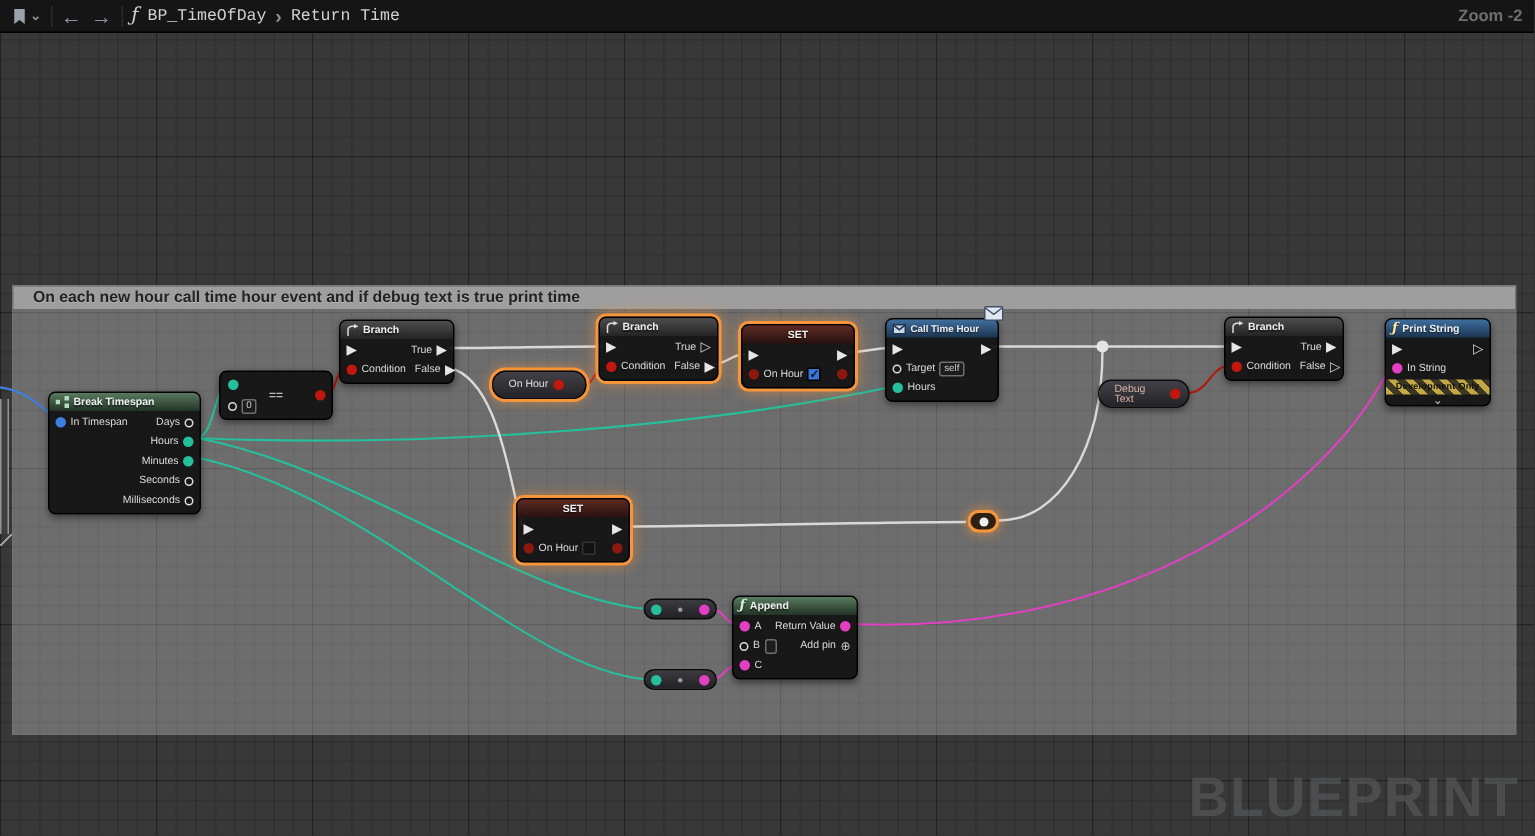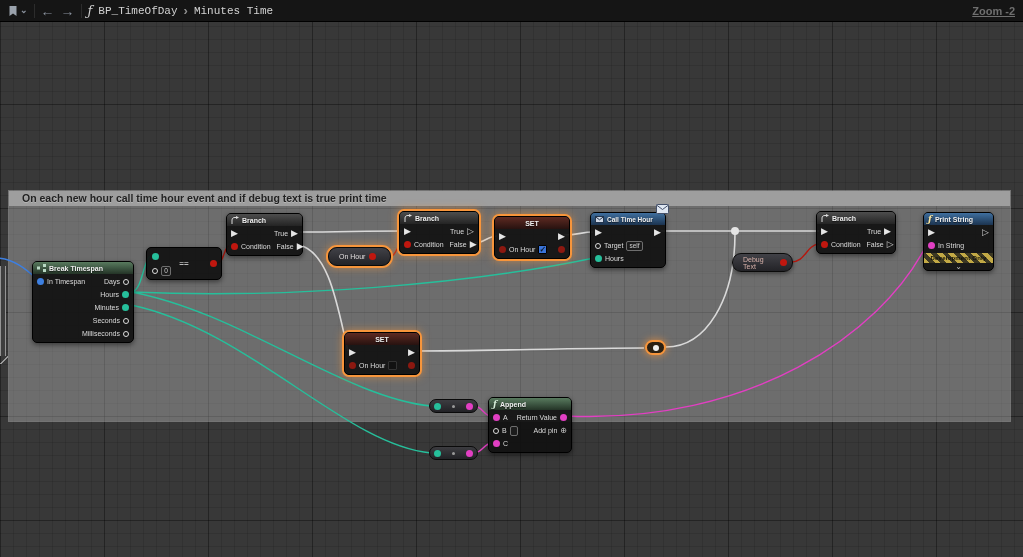--- a/index.html
+++ b/index.html
@@ -18,24 +18,24 @@
   #topbar { position:absolute; left:0; top:0; width:1023px; height:22px;
     background:#151515; border-bottom:1px solid #000; z-index:10;
     display:flex; align-items:center; gap:6px; padding:0 8px; color:#c7c7c7; font-size:11px; }
   .tb-sep { width:1px; height:14px; background:#2c2c2c; }
   .tb-btn { display:flex; align-items:center; gap:2px; color:#8a929e; font-size:14px;
     font-weight:bold; line-height:1; cursor:default; }
   .tb-chev { font-size:9px; color:#8a929e; }
   .fn-glyph { font-style:italic; font-family:"DejaVu Serif", serif; color:#cfcfcf; font-size:13px; }
   .crumb { color:#d2d2d2;font-family:Liberation Mono, monospace; }
   .crumb-sep { color:#8f8f8f; font-weight:bold; font-size:13px; }
-  #zoom-label { margin-left:auto; color:#6f6f6f; font-weight:bold;text-decoration:underline; }
+  #zoom-label { margin-left:auto; color:#6f6f6f; font-weight:bold; }
 
   
-  #comment-box { position:absolute; left:8px; top:190px; width:1003px; height:232px;
+  #comment-box { position:absolute; left:8px; top:190px; width:1003px; height:300px;
     z-index:1; border:1px solid rgba(255,255,255,.30); }
   #comment-body { position:absolute; inset:0; background:rgba(255,255,255,.27); }
   #comment-header { position:absolute; left:0; top:0; right:0; height:15px; background:#9e9e9e;
     color:#222; font-size:10.5px; font-weight:bold; line-height:15px; padding-left:13px;
     text-shadow:0 1px 0 rgba(255,255,255,.25); }
 
   
   #left-splitter { position:absolute; left:0; top:266px; width:6px; height:90px;
     background:#3e3e3e; border-left:1px solid #949494; border-right:1px solid #949494; z-index:4; }
   #left-splitter .grip { position:absolute; left:-1px; bottom:-8px; width:8px; height:8px;
@@ -122,33 +122,34 @@
     <span class="tb-btn">
       <span>←</span>
     </span>
     <span class="tb-btn">
       <span>→</span>
     </span>
     <span class="tb-sep"></span>
     <span class="fn-glyph">ƒ</span>
     <span class="crumb">BP_TimeOfDay</span>
     <span class="crumb-sep">›</span>
-    <span class="crumb">Minutes Time</span>
+    <span class="crumb">Return Time</span>
     <span id="zoom-label">Zoom -2</span>
   </div>
 
   <div id="comment-box">
     <div id="comment-body"></div>
     <div id="comment-header">On each new hour call time hour event and if debug text is true print time</div>
   </div>
 
   <div id="left-splitter">
       <div class="grip"></div>
     </div>
 
+  <div id="watermark">BLUEPRINT</div>
 
   <svg id="wires" width="1023" height="557" viewBox="0 0 1023 557">
     <g fill="none" stroke-width="1.4">
       <path stroke="#3d7fe0" d="M -4,258 C 14,258 28,271 37,279"></path>
       <path stroke="#26bf9b" d="M 131,292 C 142,292 143,262 150,256"></path>
       <path stroke="#26bf9b" d="M 131,292 C 290,299 470,284 594,258"></path>
       <path stroke="#26bf9b" d="M 131,292 C 240,312 345,398 431,406"></path>
       <path stroke="#26bf9b" d="M 131,305 C 250,330 345,445 431,453"></path>
       <path stroke="#b5170e" d="M 217,263 C 224,263 224,247 229,246"></path>
       <path stroke="#b5170e" d="M 388,257 C 397,257 396,245 402,244"></path>

